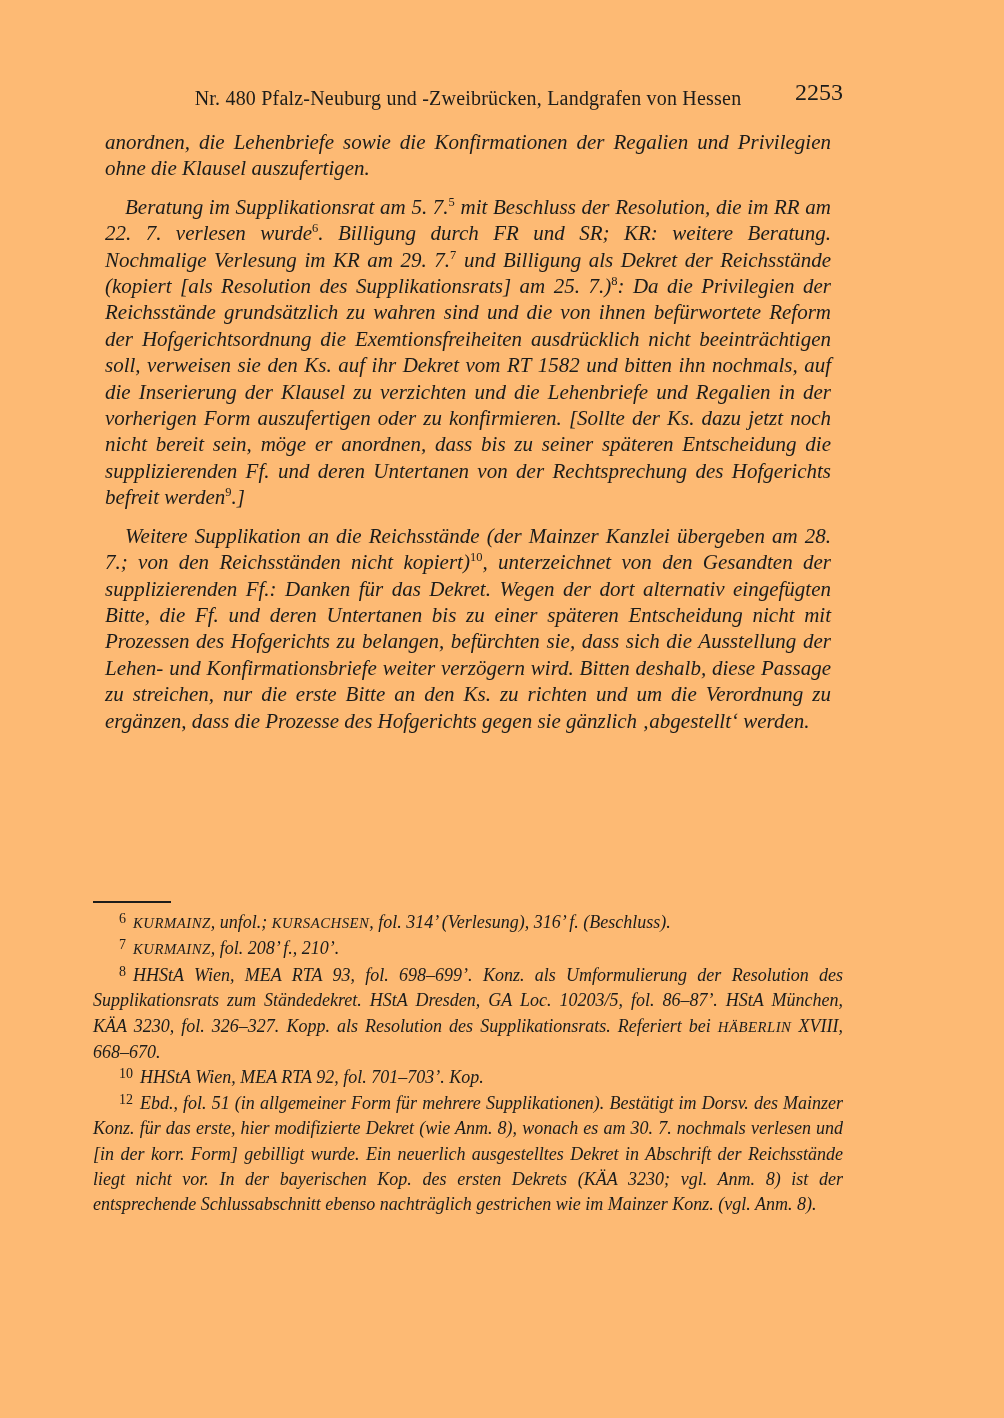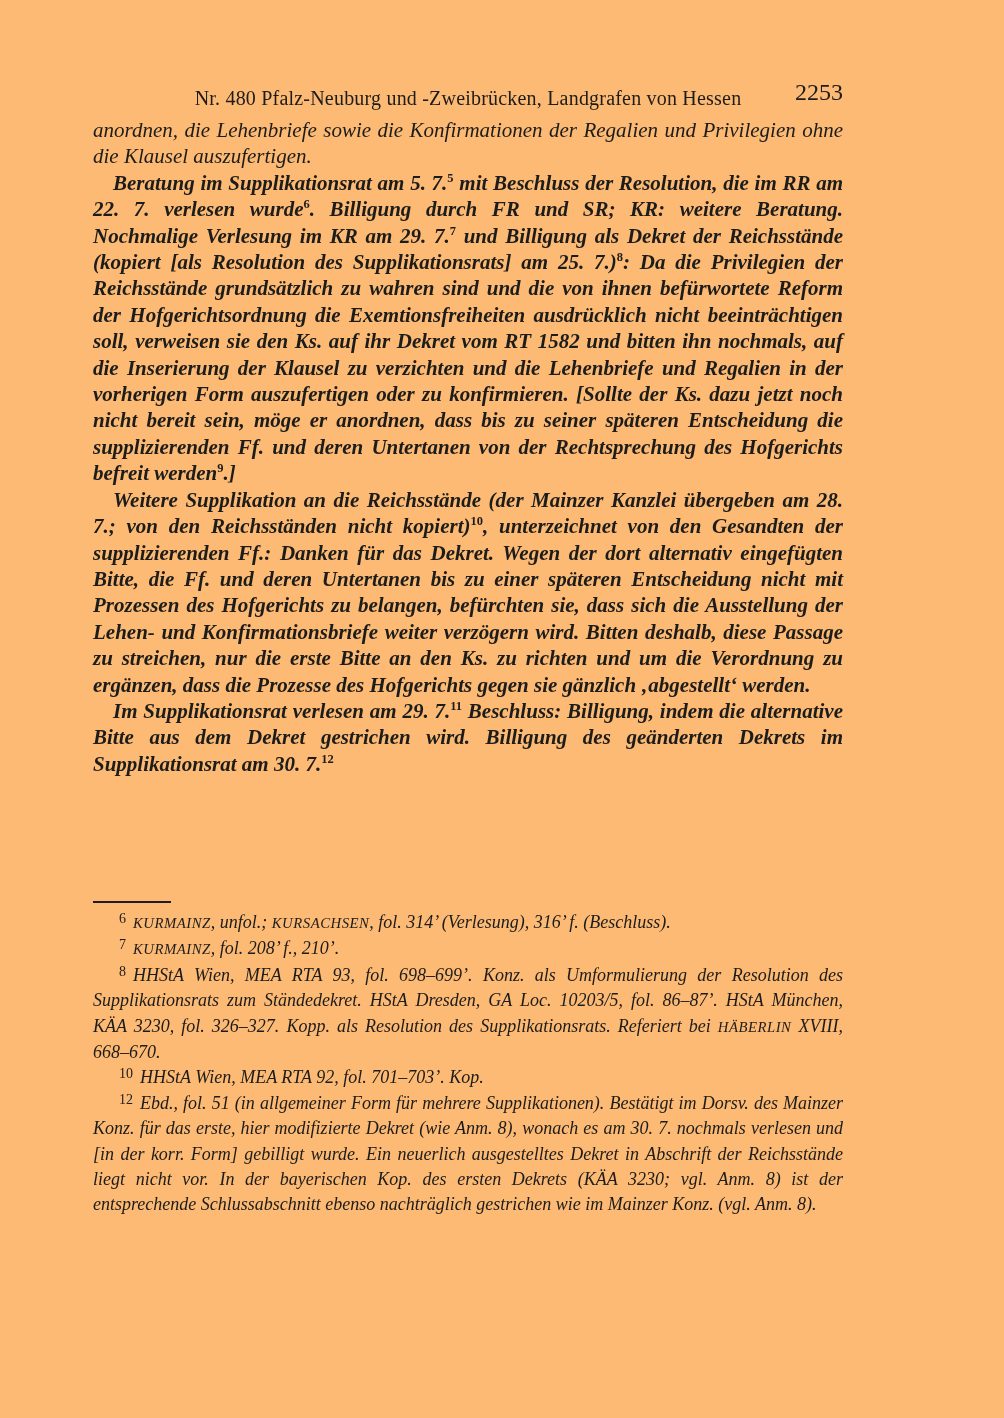--- a/index.html
+++ b/index.html
@@ -42,22 +42,22 @@
   .body-text {
     position: absolute;
     left: 93px;
     top: 117px;
     width: 750px;
     font-style: italic;
     font-size: 21px;
     line-height: 26.4px;
     text-align: justify;
   }
-  .body-text p { margin: 0; }
-  .body-text p.indent { text-indent: 20px; font-weight: bold; }
+  .body-text p { margin: 12px; }
+  .body-text p.indent { text-indent: 20px; }
   .sup {
     font-style: normal;
     font-size: 12.5px;
     line-height: 0;
     position: relative;
     top: -8px;
     vertical-align: baseline;
   }
   
   .footnotes {
@@ -98,21 +98,20 @@
 
   <div class="running-header">
     <div class="header-title">Nr. 480 Pfalz-Neuburg und -Zweibrücken, Landgrafen von Hessen</div>
     <div class="page-number">2253</div>
   </div>
 
   <div class="body-text">
       <p class="">anordnen, die Lehenbriefe sowie die Konfirmationen der Regalien und Privilegien ohne die Klausel auszufertigen.</p>
       <p class="indent">Beratung im Supplikationsrat am 5. 7.<sup class="sup">5</sup> mit Beschluss der Resolution, die im RR am 22. 7. verlesen wurde<sup class="sup">6</sup>. Billigung durch FR und SR; KR: weitere Beratung. Nochmalige Verlesung im KR am 29. 7.<sup class="sup">7</sup> und Billigung als Dekret der Reichsstände (kopiert [als Resolution des Supplikationsrats] am 25. 7.)<sup class="sup">8</sup>: Da die Privilegien der Reichsstände grundsätzlich zu wahren sind und die von ihnen befürwortete Reform der Hofgerichtsordnung die Exemtionsfreiheiten ausdrücklich nicht beeinträchtigen soll, verweisen sie den Ks. auf ihr Dekret vom RT 1582 und bitten ihn nochmals, auf die Inserierung der Klausel zu verzichten und die Lehenbriefe und Regalien in der vorherigen Form auszufertigen oder zu konfirmieren. [Sollte der Ks. dazu jetzt noch nicht bereit sein, möge er anordnen, dass bis zu seiner späteren Entscheidung die supplizierenden Ff. und deren Untertanen von der Rechtsprechung des Hofgerichts befreit werden<sup class="sup">9</sup>.]</p>
       <p class="indent">Weitere Supplikation an die Reichsstände (der Mainzer Kanzlei übergeben am 28. 7.; von den Reichsständen nicht kopiert)<sup class="sup">10</sup>, unterzeichnet von den Gesandten der supplizierenden Ff.: Danken für das Dekret. Wegen der dort alternativ eingefügten Bitte, die Ff. und deren Untertanen bis zu einer späteren Entscheidung nicht mit Prozessen des Hofgerichts zu belangen, befürchten sie, dass sich die Ausstellung der Lehen- und Konfirmationsbriefe weiter verzögern wird. Bitten deshalb, diese Passage zu streichen, nur die erste Bitte an den Ks. zu richten und um die Verordnung zu ergänzen, dass die Prozesse des Hofgerichts gegen sie gänzlich ‚abgestellt‘ werden.</p>
-      <p class="indent">Im Supplikationsrat verlesen am 29. 7.<sup class="sup">11</sup> Beschluss: Billigung, indem die alternative Bitte aus dem Dekret gestrichen wird. Billigung des geänderten Dekrets im Supplikationsrat am 30. 7.<sup class="sup">12</sup></p>
     </div>
 
   <div class="footnotes">
     <div class="fn-rule"></div>
     <div>
         <p class="footnote"><span class="fn-num">6</span><span class="sc">KURMAINZ</span>, unfol.; <span class="sc">KURSACHSEN</span>, fol. 314’ (Verlesung), 316’ f. (Beschluss).</p>
         <p class="footnote"><span class="fn-num">7</span><span class="sc">KURMAINZ</span>, fol. 208’ f., 210’.</p>
         <p class="footnote"><span class="fn-num">8</span>HHStA Wien, MEA RTA 93, fol. 698–699’. Konz. als Umformulierung der Resolution des Supplikationsrats zum Ständedekret. HStA Dresden, GA Loc. 10203/5, fol. 86–87’. HStA München, KÄA 3230, fol. 326–327. Kopp. als Resolution des Supplikationsrats. Referiert bei <span class="sc">HÄBERLIN</span> XVIII, 668–670.</p>
         <p class="footnote"><span class="fn-num">10</span>HHStA Wien, MEA RTA 92, fol. 701–703’. Kop.</p>
         <p class="footnote"><span class="fn-num">12</span>Ebd., fol. 51 (in allgemeiner Form für mehrere Supplikationen). Bestätigt im Dorsv. des Mainzer Konz. für das erste, hier modifizierte Dekret (wie Anm. 8), wonach es am 30. 7. nochmals verlesen und [in der korr. Form] gebilligt wurde. Ein neuerlich ausgestelltes Dekret in Abschrift der Reichsstände liegt nicht vor. In der bayerischen Kop. des ersten Dekrets (KÄA 3230; vgl. Anm. 8) ist der entsprechende Schlussabschnitt ebenso nachträglich gestrichen wie im Mainzer Konz. (vgl. Anm. 8).</p>

